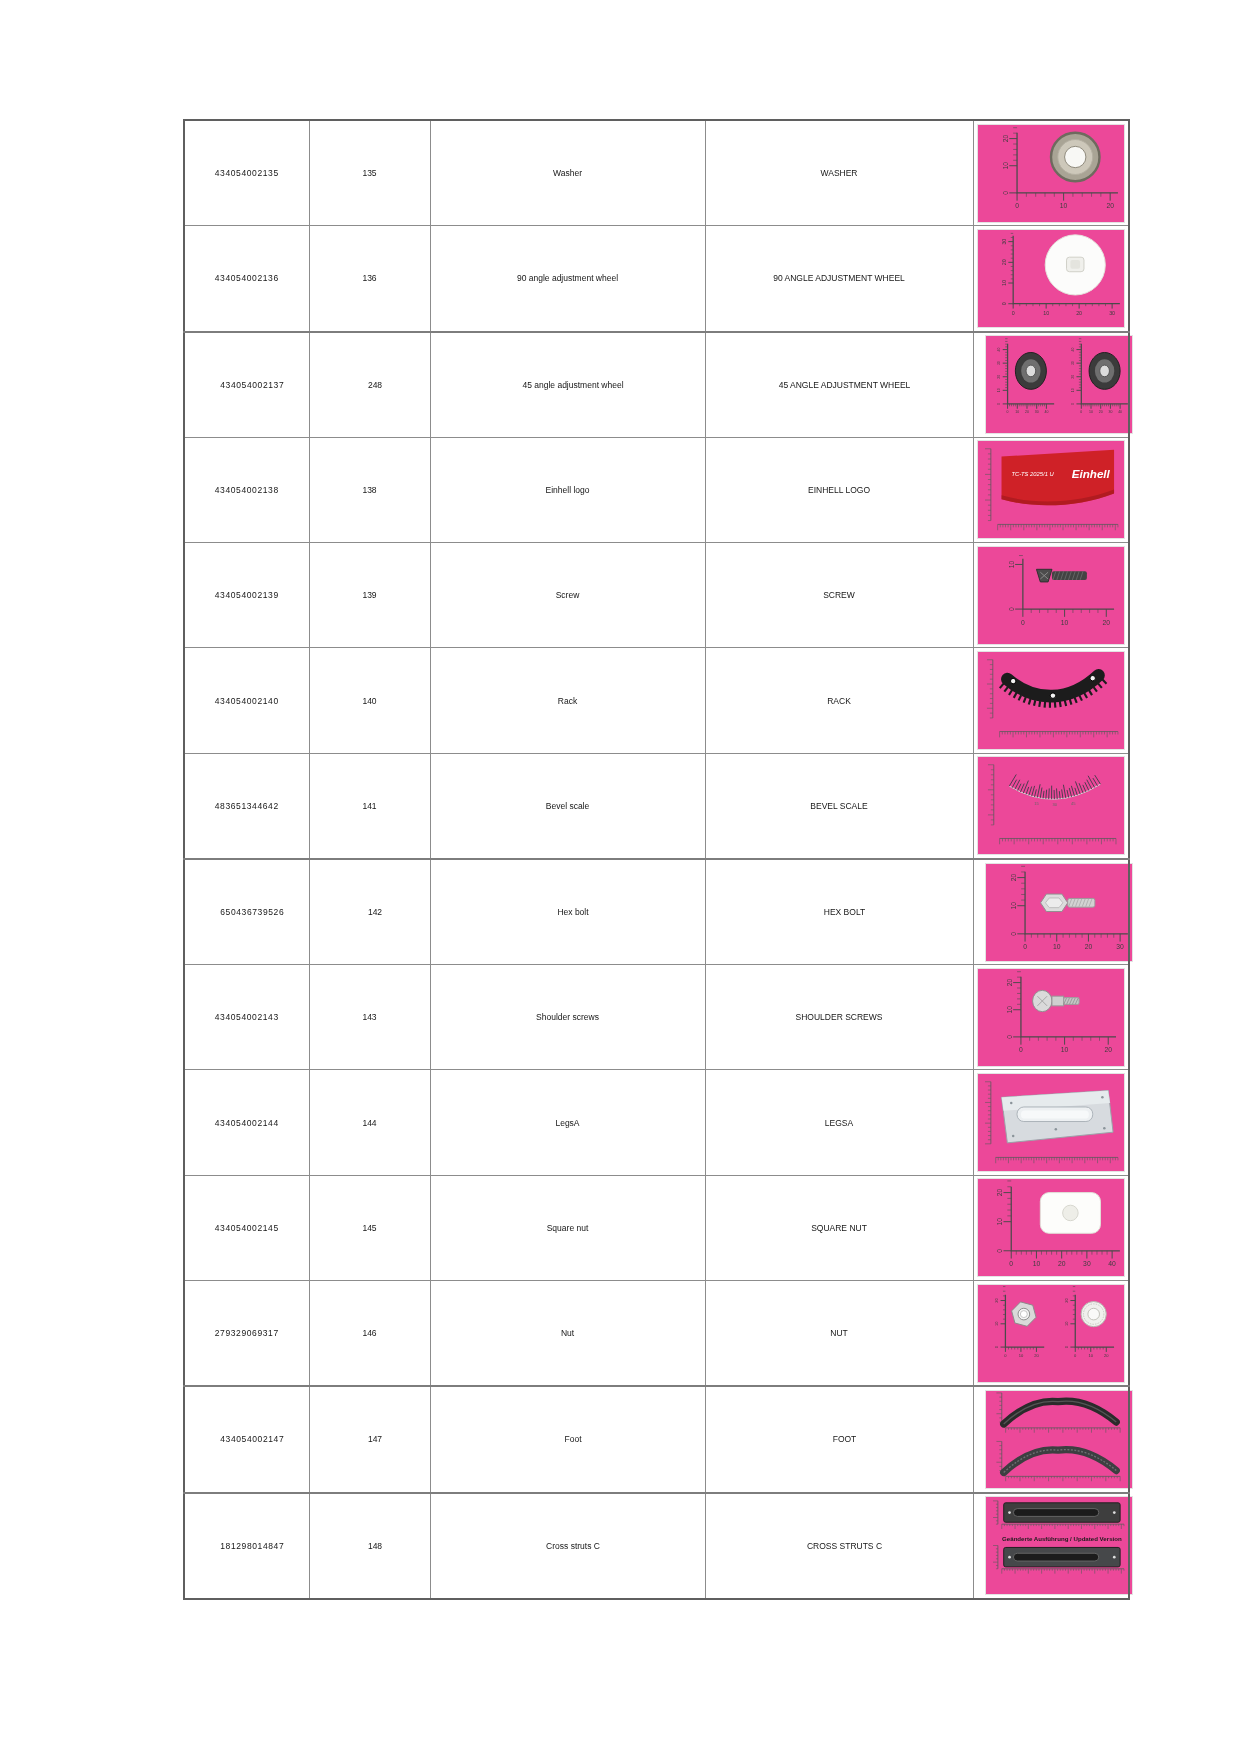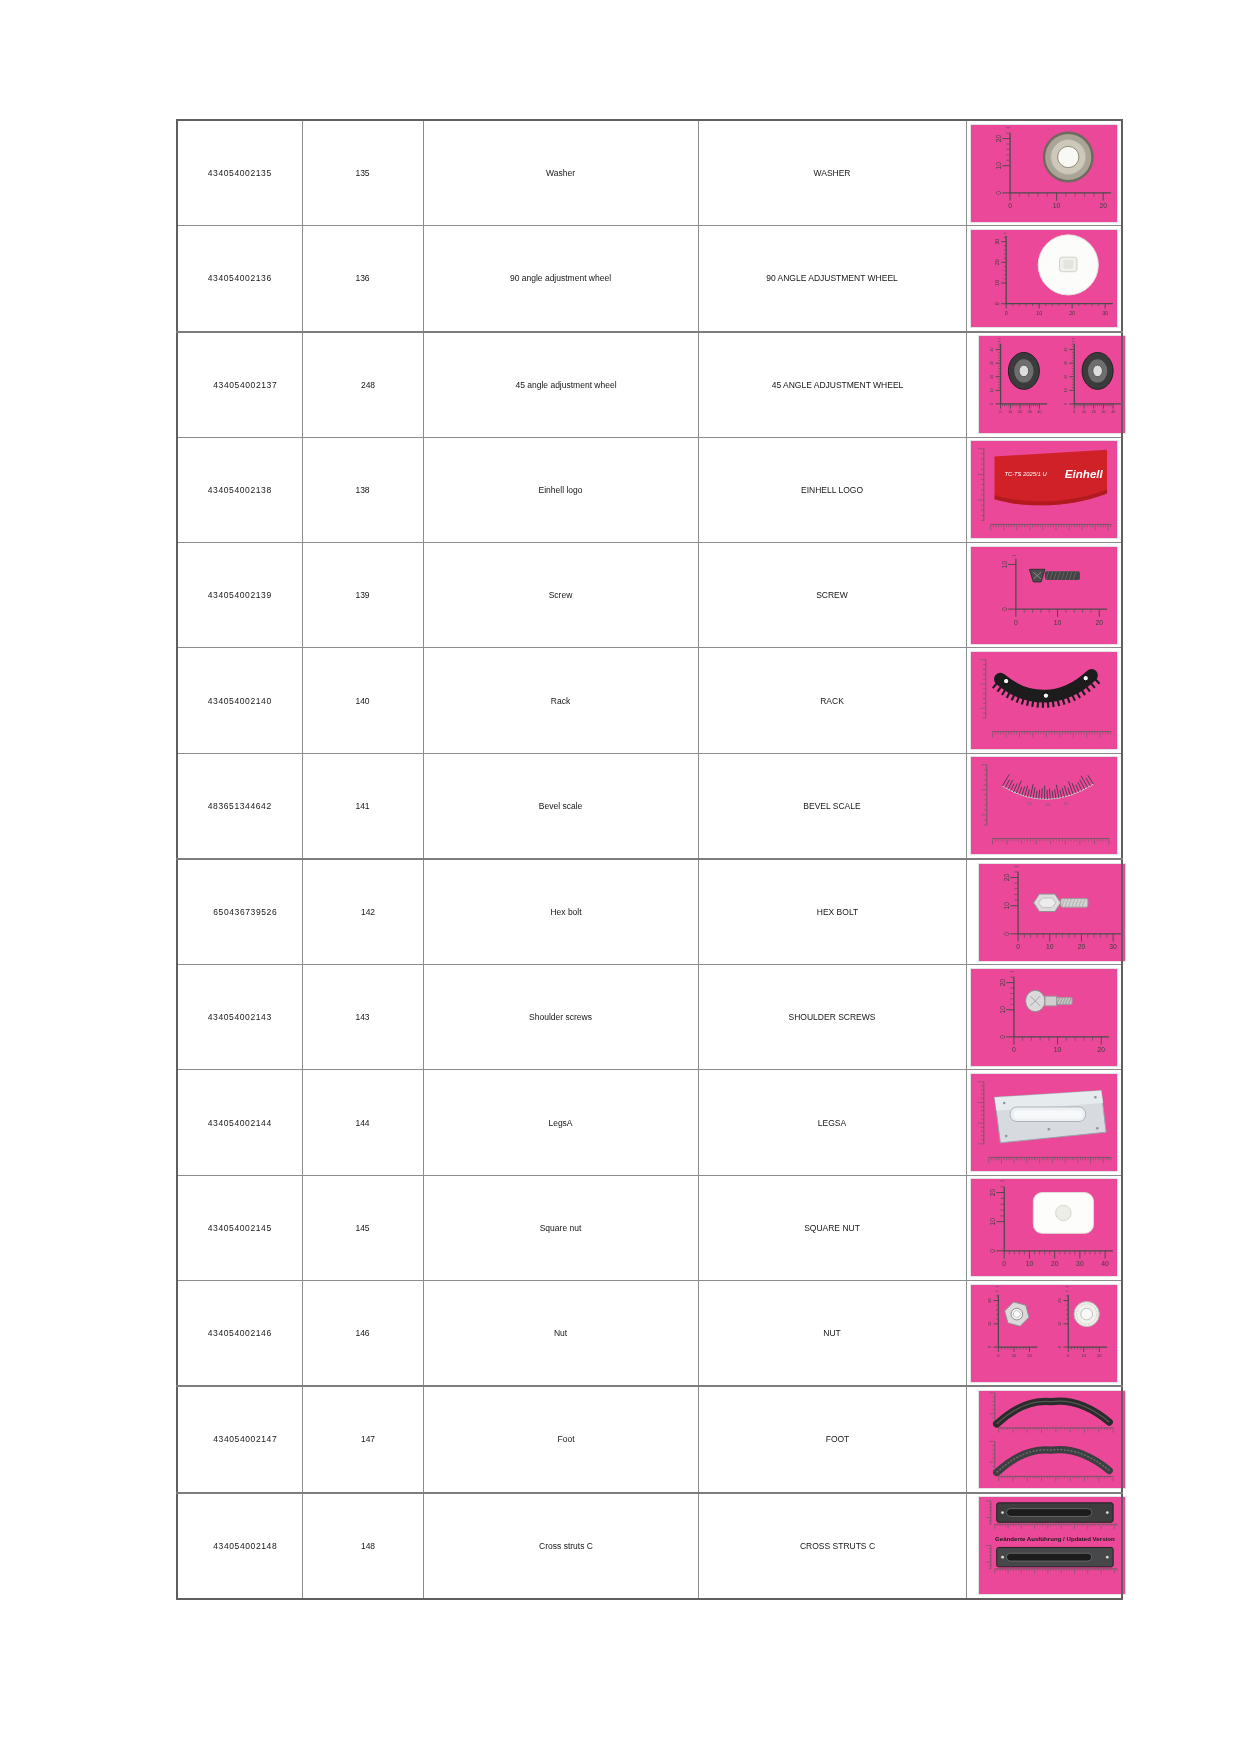--- a/index.html
+++ b/index.html
@@ -1,18 +1,18 @@
 <!DOCTYPE html>
 <html><head>
 <meta charset="utf-8">
 <style>
   html,body{margin:0;padding:0;background:#fff;}
   .page{position:relative;width:1240px;height:1754px;background:#fff;overflow:hidden;
         font-family:"Liberation Sans", sans-serif;}
-  table.parts{position:absolute;left:176px;top:119px;width:945px;height:1481px;
+  table.parts{position:absolute;left:183px;top:119px;width:945px;height:1481px;
         border-collapse:collapse;table-layout:fixed;border:2px solid #5f5f5f;}
   table.parts td{border:1px solid #8c8c8c;text-align:center;vertical-align:middle;
         padding:0;font-size:8.5px;color:#161616;background:#fff;}
   tr.thick td{border-top:2.5px solid #7d7d7d;padding-left:11px;}
   td.c-part span{letter-spacing:.6px;}
   .photo{width:148px;height:99px;margin:0 auto;background:#ec4899;border:1px solid #e3e3e3;
         display:flex;align-items:center;justify-content:center;box-sizing:border-box;}
   svg text{font-family:"Liberation Sans", sans-serif;}
 </style>
 </head>
@@ -827,21 +827,21 @@
                 <text transform="rotate(-90 22 44)" x="22" y="46.45" text-anchor="middle" font-size="7" fill="#3d3d3d">10</text>
                 <line x1="34" y1="74" x2="26" y2="74" stroke="#4a4a4a"></line>
                 <text transform="rotate(-90 22 74)" x="22" y="76.45" text-anchor="middle" font-size="7" fill="#3d3d3d">0</text>
                 <rect x="64" y="14" width="62" height="42" rx="9" fill="#fdfdfb" stroke="#e0e0d8"></rect>
      <circle cx="95" cy="35" r="8" fill="#eeeee8" stroke="#d6d6cd"></circle>
               </svg>
             </div>
           </td>
         </tr>
         <tr>
-          <td class="c-part"><span>434054002146</span></td>
+          <td class="c-part"><span>279329069317</span></td>
           <td class="c-item"><span>146</span></td>
           <td class="c-desc"><span>Nut</span></td>
           <td class="c-upper"><span>NUT</span></td>
           <td>
             <div class="photo">
               <svg viewBox="0 0 150 100" width="146" height="97">
                 <path d="M28,10 L28,64 L68,64" stroke="#4a4a4a" stroke-width="1.3" fill="none"></path>
                 <line x1="28" y1="64" x2="28" y2="69" stroke="#4a4a4a"></line>
                 <line x1="31.2" y1="64" x2="31.2" y2="66.5" stroke="#4a4a4a" stroke-width="0.6"></line>
                 <line x1="34.4" y1="64" x2="34.4" y2="66.5" stroke="#4a4a4a" stroke-width="0.6"></line>
@@ -1021,21 +1021,21 @@
                 <line x1="132.1" y1="88" x2="132.1" y2="90" stroke="#5a5a5a" stroke-width="0.6"></line>
                 <line x1="135.05" y1="88" x2="135.05" y2="90" stroke="#5a5a5a" stroke-width="0.6"></line>
                 <line x1="138" y1="88" x2="138" y2="93" stroke="#5a5a5a" stroke-width="0.6"></line>
                 <path d="M18,84 Q46,58 74,61 Q104,57 134,82" stroke="#3d3f41" stroke-width="7.5" fill="none" stroke-linecap="round"></path>
      <path d="M18,84 Q46,58 74,61 Q104,57 134,82" stroke="#6d6f71" stroke-width="1.4" fill="none" stroke-dasharray="2,1.6"></path>
               </svg>
             </div>
           </td>
         </tr>
         <tr class="thick">
-          <td class="c-part"><span>434054002148</span></td>
+          <td class="c-part"><span>181298014847</span></td>
           <td class="c-item"><span>148</span></td>
           <td class="c-desc"><span>Cross struts C</span></td>
           <td class="c-upper"><span>CROSS STRUTS C</span></td>
           <td>
             <div class="photo">
               <svg viewBox="0 0 150 100" width="146" height="97">
                 <line x1="12" y1="4" x2="12" y2="28" stroke="#5a5a5a" stroke-width="0.8"></line>
                 <line x1="12" y1="4" x2="7" y2="4" stroke="#5a5a5a" stroke-width="0.6"></line>
                 <line x1="12" y1="7.428571428571429" x2="10" y2="7.428571428571429" stroke="#5a5a5a" stroke-width="0.6"></line>
                 <line x1="12" y1="10.857142857142858" x2="10" y2="10.857142857142858" stroke="#5a5a5a" stroke-width="0.6"></line>

